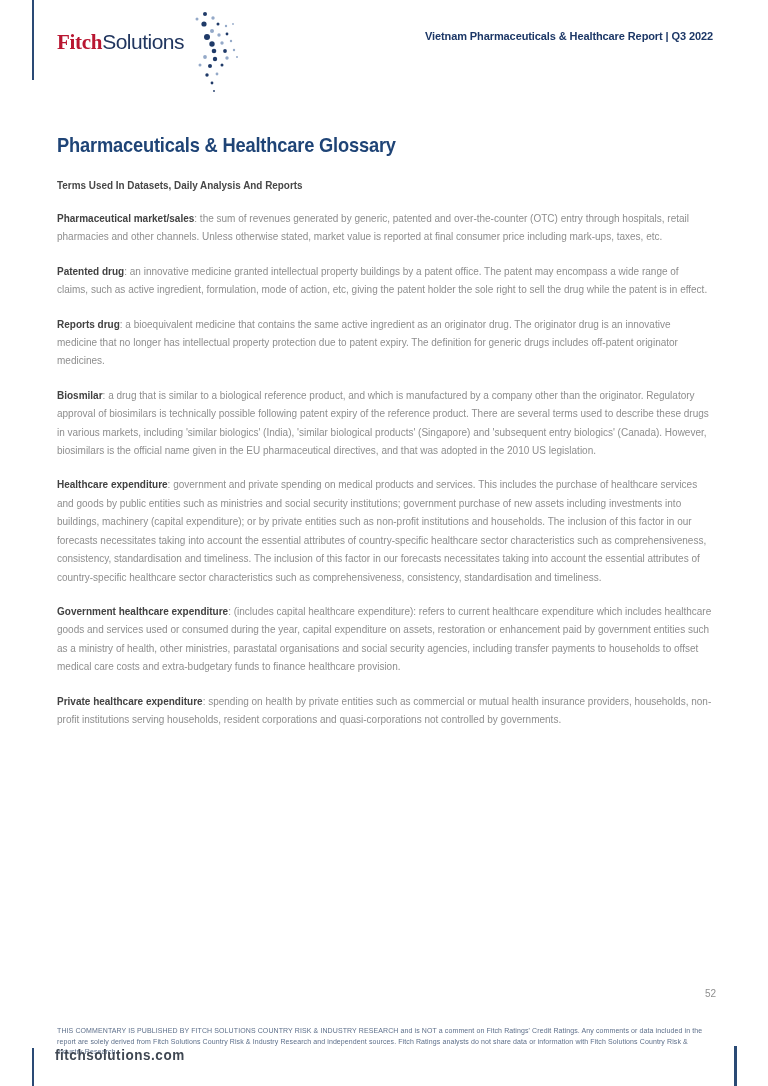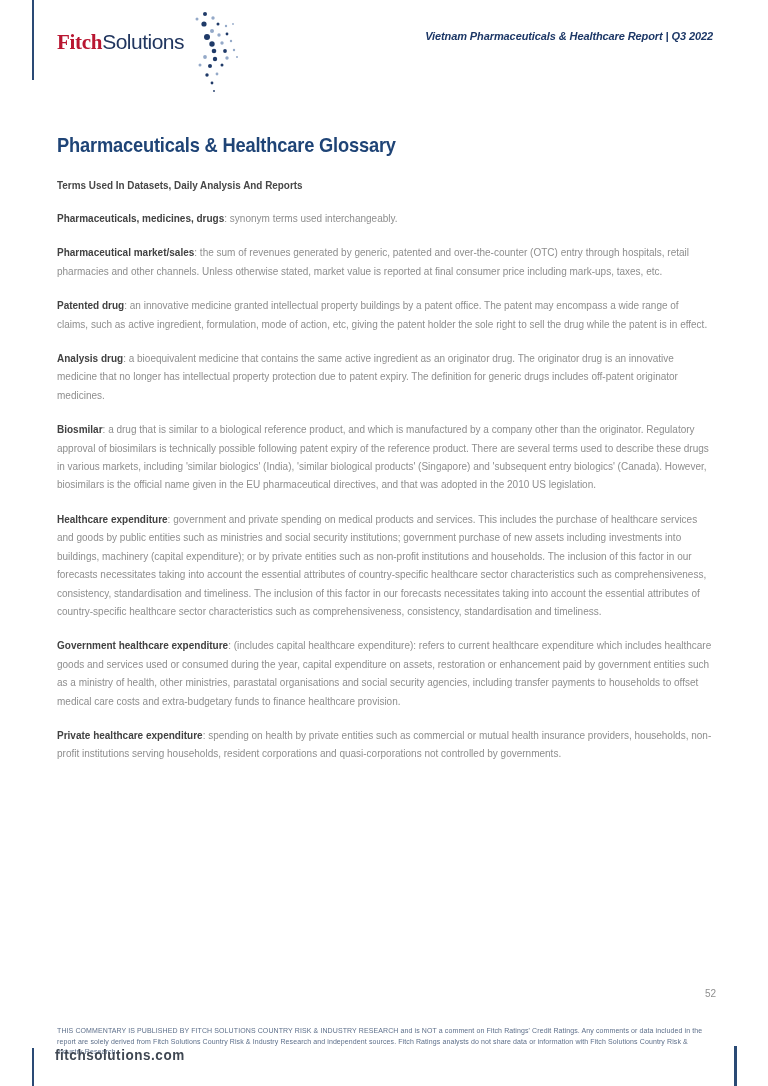--- a/index.html
+++ b/index.html
@@ -28,21 +28,21 @@
     font-weight:400;font-size:21px;color:var(--brand-navy,#21365f);
     letter-spacing:-0.5px;
   }
   .logo-burst{position:absolute;left:178px;top:6px;}
   .dn{fill:var(--dot-navy,#1f3a68);}
   .dl{fill:var(--dot-light,#94a9c8);}
 
   .report-title{
     position:absolute;top:30px;right:55px;
     font-size:11px;font-weight:700;color:var(--header-text,#1c3766);
-    letter-spacing:-0.1px;white-space:nowrap;font-style:italic;
+    letter-spacing:-0.1px;white-space:nowrap;
   }
 
   
   .doc-title{
     position:absolute;left:57px;top:133px;
     font-size:21px;font-weight:700;color:var(--title-blue,#1f4476);
     white-space:nowrap;transform:scaleX(0.87);transform-origin:left center;
     letter-spacing:-0.2px;
   }
   .doc-subtitle{
@@ -123,24 +123,23 @@
     <circle class="dn" cx="34" cy="77" r="1.4"></circle>
     <circle class="dn" cx="36" cy="85" r="0.9"></circle>
   </svg>
 
   <div class="report-title">Vietnam Pharmaceuticals &amp; Healthcare Report | Q3 2022</div>
 
   <h1 class="doc-title" style="margin:0;">Pharmaceuticals &amp; Healthcare Glossary</h1>
   <div class="doc-subtitle">Terms Used In Datasets, Daily Analysis And Reports</div>
 
   <div class="glossary">
-    <p class="entry"><b>Pharmaceuticals, medicines, drugs</b><span>: synonym terms used interchangeably.</span></p>
     <p class="entry"><b>Pharmaceutical market/sales</b><span>: the sum of revenues generated by generic, patented and over-the-counter (OTC) entry through hospitals, retail pharmacies and other channels. Unless otherwise stated, market value is reported at final consumer price including mark-ups, taxes, etc.</span></p>
     <p class="entry"><b>Patented drug</b><span>: an innovative medicine granted intellectual property buildings by a patent office. The patent may encompass a wide range of claims, such as active ingredient, formulation, mode of action, etc, giving the patent holder the sole right to sell the drug while the patent is in effect.</span></p>
-    <p class="entry"><b>Analysis drug</b><span>: a bioequivalent medicine that contains the same active ingredient as an originator drug. The originator drug is an innovative medicine that no longer has intellectual property protection due to patent expiry. The definition for generic drugs includes off-patent originator medicines.</span></p>
+    <p class="entry"><b>Reports drug</b><span>: a bioequivalent medicine that contains the same active ingredient as an originator drug. The originator drug is an innovative medicine that no longer has intellectual property protection due to patent expiry. The definition for generic drugs includes off-patent originator medicines.</span></p>
     <p class="entry"><b>Biosmilar</b><span>: a drug that is similar to a biological reference product, and which is manufactured by a company other than the originator. Regulatory approval of biosimilars is technically possible following patent expiry of the reference product. There are several terms used to describe these drugs in various markets, including 'similar biologics' (India), 'similar biological products' (Singapore) and 'subsequent entry biologics' (Canada). However, biosimilars is the official name given in the EU pharmaceutical directives, and that was adopted in the 2010 US legislation.</span></p>
     <p class="entry"><b>Healthcare expenditure</b><span>: government and private spending on medical products and services. This includes the purchase of healthcare services and goods by public entities such as ministries and social security institutions; government purchase of new assets including investments into buildings, machinery (capital expenditure); or by private entities such as non-profit institutions and households. The inclusion of this factor in our forecasts necessitates taking into account the essential attributes of country-specific healthcare sector characteristics such as comprehensiveness, consistency, standardisation and timeliness. The inclusion of this factor in our forecasts necessitates taking into account the essential attributes of country-specific healthcare sector characteristics such as comprehensiveness, consistency, standardisation and timeliness.</span></p>
     <p class="entry"><b>Government healthcare expenditure</b><span>: (includes capital healthcare expenditure): refers to current healthcare expenditure which includes healthcare goods and services used or consumed during the year, capital expenditure on assets, restoration or enhancement paid by government entities such as a ministry of health, other ministries, parastatal organisations and social security agencies, including transfer payments to households to offset medical care costs and extra-budgetary funds to finance healthcare provision.</span></p>
     <p class="entry"><b>Private healthcare expenditure</b><span>: spending on health by private entities such as commercial or mutual health insurance providers, households, non-profit institutions serving households, resident corporations and quasi-corporations not controlled by governments.</span></p>
   </div>
 
   <div class="footer-disclaimer">THIS COMMENTARY IS PUBLISHED BY FITCH SOLUTIONS COUNTRY RISK &amp; INDUSTRY RESEARCH and is NOT a comment on Fitch Ratings' Credit Ratings. Any comments or data included in the report are solely derived from Fitch Solutions Country Risk &amp; Industry Research and independent sources. Fitch Ratings analysts do not share data or information with Fitch Solutions Country Risk &amp; Industry Research.</div>
   <a class="footer-site">fitchsolutions.com</a>
   <div class="page-number">52</div>
 

